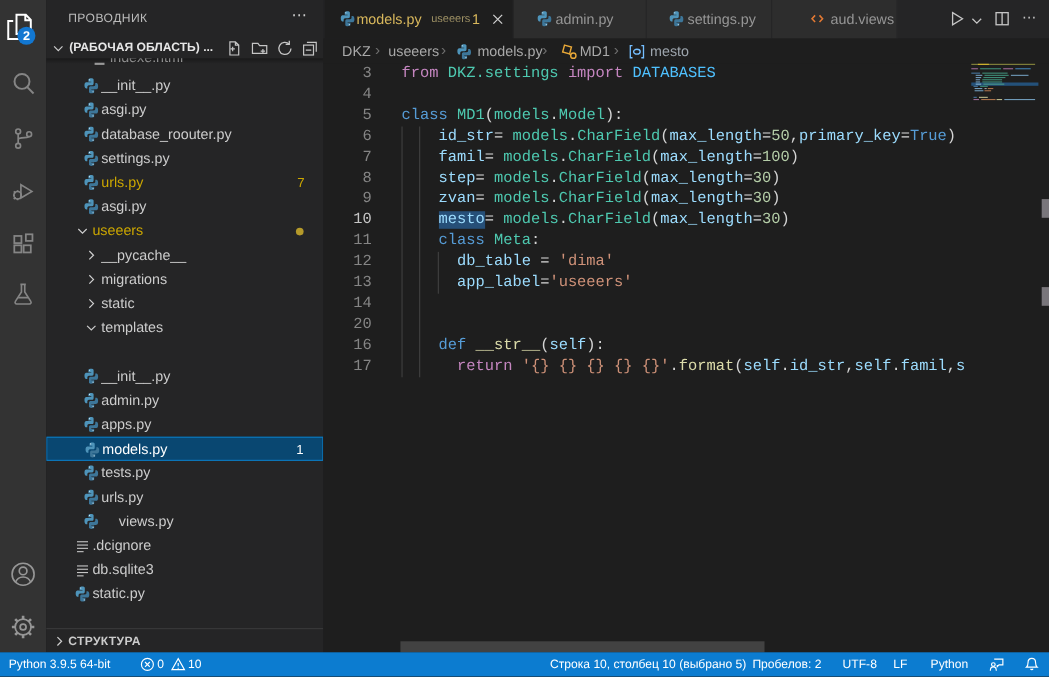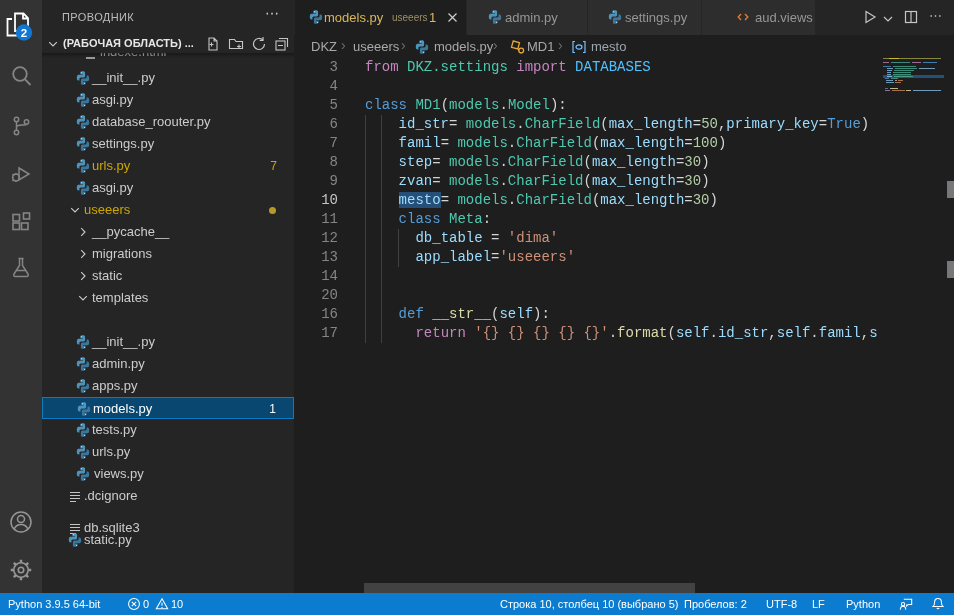--- a/index.html
+++ b/index.html
@@ -274,42 +274,48 @@
 <div class="trow" style="top:388px">
           <svg class="i16" style="left:33px;top:3px">
             <use href="#py"></use>
           </svg>
           <span class="tl" style="left:50px;color:#cccccc">urls.py</span>
         </div>
 <div class="trow" style="top:410px">
           <svg class="i16" style="left:33px;top:3px">
             <use href="#py"></use>
           </svg>
-          <span class="tl" style="left:52px;color:#cccccc">views.py</span>
+          <span class="tl" style="left:66px;color:#cccccc">views.py</span>
         </div>
 <div class="trow" style="top:432px">
           <svg class="i16" style="left:25px;top:3px">
             <use href="#lst"></use>
           </svg>
           <span class="tl" style="left:42px;color:#cccccc">.dcignore</span>
         </div>
-<div class="trow" style="top:464px">
+<div class="trow" style="top:454px">
           <svg class="i16" style="left:25px;top:3px">
             <use href="#lst"></use>
           </svg>
           <span class="tl" style="left:42px;color:#cccccc">db.sqlite3</span>
         </div>
 <div class="trow" style="top:476px">
           <svg class="i16" style="left:25px;top:3px">
             <use href="#py"></use>
           </svg>
           <span class="tl" style="left:42px;color:#cccccc">static.py</span>
         </div>
   </div>
   <div id="shadow"></div>
+  <div id="structrow">
+        <svg class="i16" style="left:4px;top:3px">
+          <use href="#chr"></use>
+        </svg>
+        <span class="t">СТРУКТУРА</span>
+      </div>
 </div>
 <div id="tabbar">
   <div class="tab" id="tab1">
     <svg class="i16" style="left:13px;top:9px">
           <use href="#py"></use>
         </svg>
     <span class="lbl" style="left:29px;color:#d9b85c">models.py</span>
     <span class="lbl" style="left:97px;top:12px;font-size:10px;color:#9d9064">useeers</span>
     <span class="lbl" style="left:134px;color:#d9b85c">1</span>
     <svg class="i16" style="left:150px;top:10px" viewBox="0 0 16 16">

